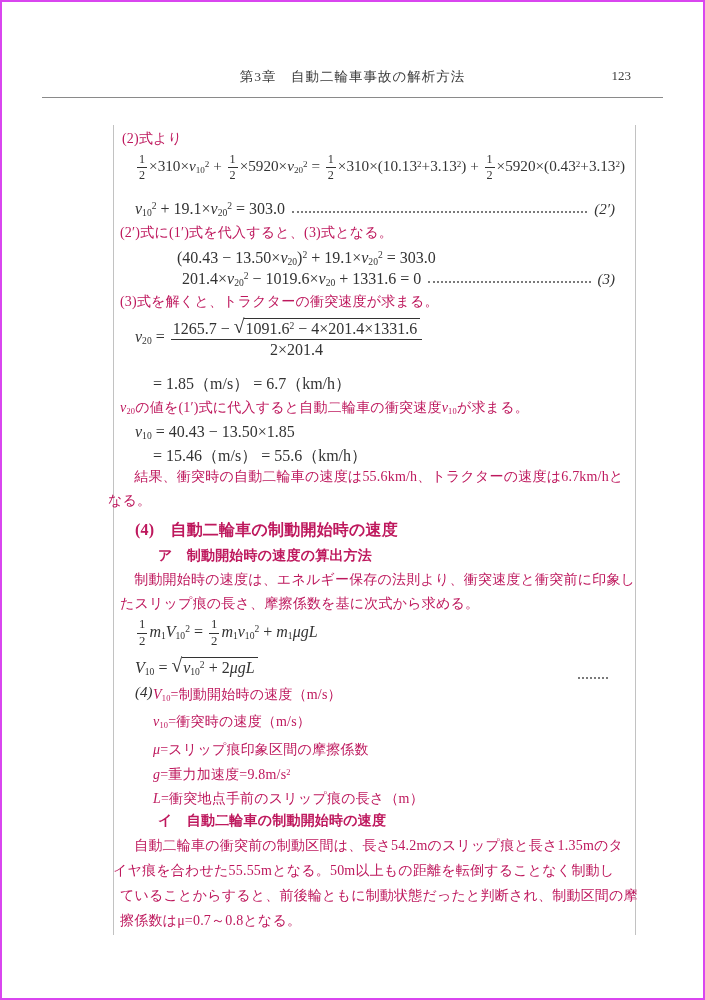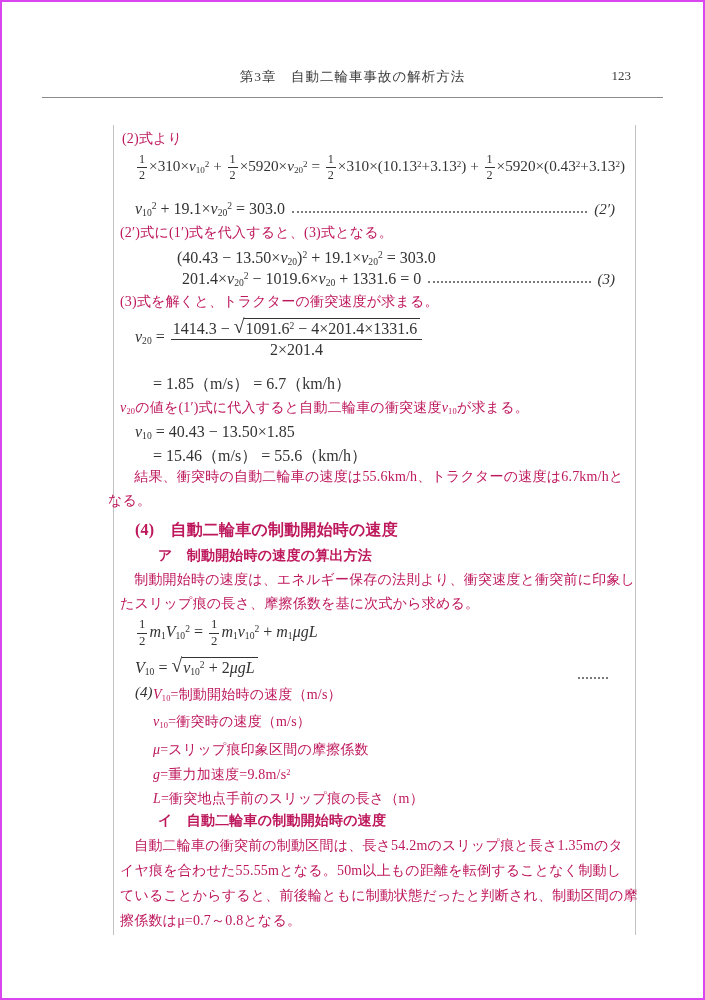--- a/index.html
+++ b/index.html
@@ -75,21 +75,21 @@
 
   <div class="eqline eq" style="top:268px;margin-left:47px;">
     <span><span>201.4×</span><span class="vi">v</span><sub>20</sub><sup>2</sup><span> − 1019.6×</span><span class="vi">v</span><sub>20</sub><span> + 1331.6 = 0</span></span>
     <span class="dots"></span>
     <span class="eqlabel">(3)</span>
   </div>
 
   <div class="abs jp" style="left:118px;top:291px;">(3)式を解くと、トラクターの衝突速度が求まる。</div>
 
   <div class="abs eq" style="left:133px;top:316px;"><span class="vi">v</span><sub>20</sub><span> = </span><span class="frac">
-        <span class="fnum"><span>1414.3 − </span><span class="sqrt">
+        <span class="fnum"><span>1265.7 − </span><span class="sqrt">
             <span class="rsign">√</span>
             <span class="rbody"><span>1091.6</span><sup>2</sup><span> − 4×201.4×1331.6</span></span>
           </span></span>
         <span class="fden"><span>2×201.4</span></span>
       </span></div>
 
   <div class="abs eq" style="left:151px;top:372px;"><span>= 1.85（m/s）  = 6.7（km/h）</span></div>
 
   <div class="abs jp" style="left:118px;top:397px;"><span class="vi">v</span><sub>20</sub><span>の値を(1′)式に代入すると自動二輪車の衝突速度</span><span class="vi">v</span><sub>10</sub><span>が求まる。</span></div>
 
@@ -125,17 +125,17 @@
 
   <div class="abs jp" style="left:151px;top:684px;"><span class="vi">V</span><sub>10</sub><span>=制動開始時の速度（m/s）</span></div>
   <div class="abs jp" style="left:151px;top:711px;"><span class="vi">v</span><sub>10</sub><span>=衝突時の速度（m/s）</span></div>
   <div class="abs jp" style="left:151px;top:739px;"><span class="vi">μ</span><span>=スリップ痕印象区間の摩擦係数</span></div>
   <div class="abs jp" style="left:151px;top:764px;"><span class="vi">g</span><span>=重力加速度=9.8m/s</span><sup>2</sup></div>
   <div class="abs jp" style="left:151px;top:788px;"><span class="vi">L</span><span>=衝突地点手前のスリップ痕の長さ（m）</span></div>
 
   <div class="abs jp bold" style="left:156px;top:810px;">イ　自動二輪車の制動開始時の速度</div>
 
   <div class="abs jp" style="left:118px;top:835px;">　自動二輪車の衝突前の制動区間は、長さ54.2mのスリップ痕と長さ1.35mのタ</div>
-  <div class="abs jp" style="left:118px;top:860px;">イヤ痕を合わせた55.55mとなる。50m以上もの距離を転倒することなく制動し</div>
+  <div class="abs jp" style="left:111px;top:860px;">イヤ痕を合わせた55.55mとなる。50m以上もの距離を転倒することなく制動し</div>
   <div class="abs jp" style="left:118px;top:885px;">ていることからすると、前後輪ともに制動状態だったと判断され、制動区間の摩</div>
   <div class="abs jp" style="left:118px;top:910px;">擦係数はμ=0.7～0.8となる。</div>
 
 </div>
 
 </body></html>

